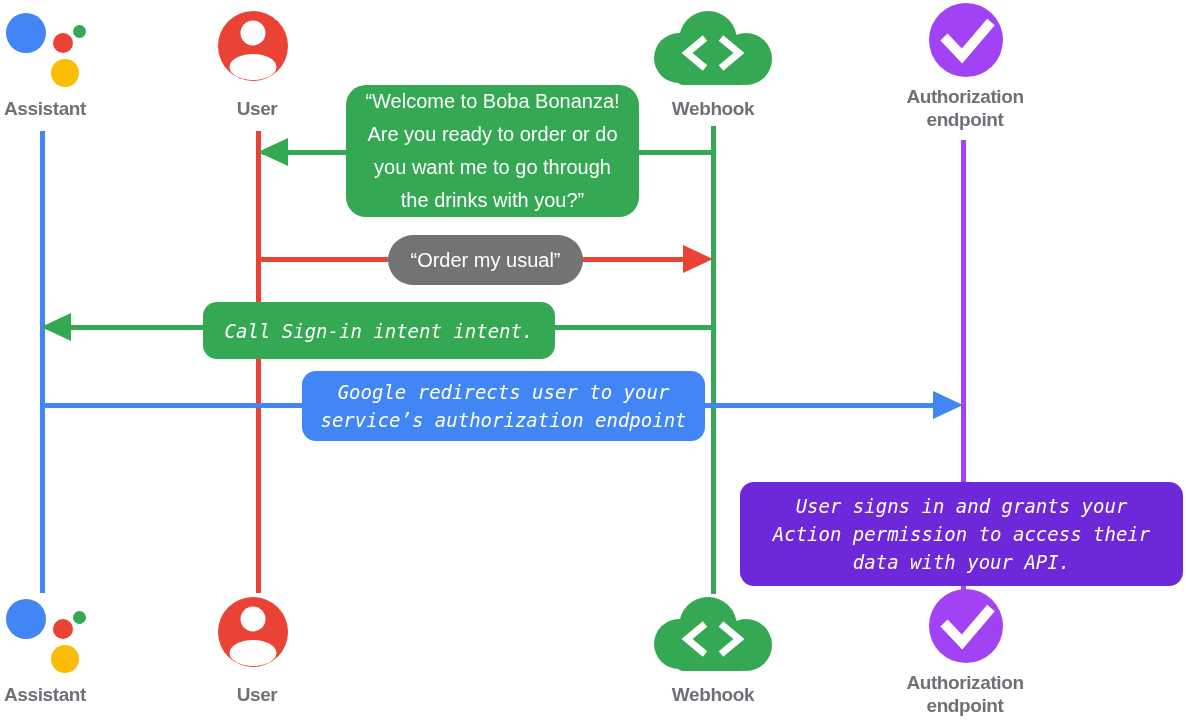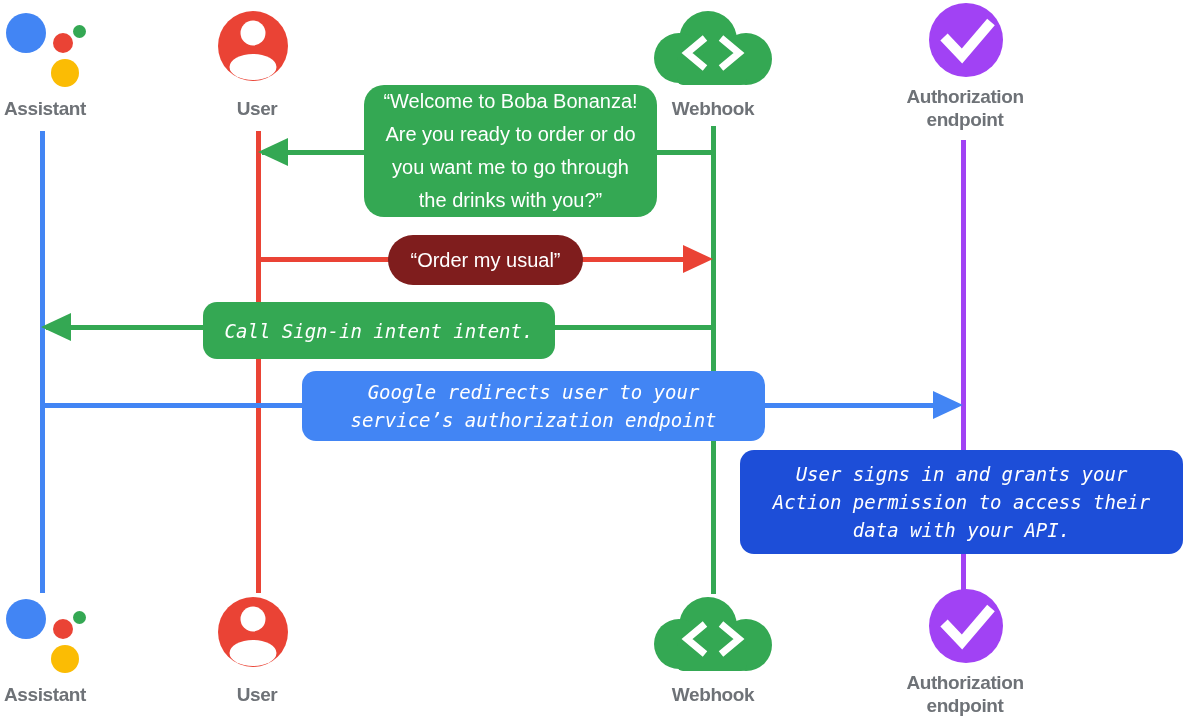--- a/index.html
+++ b/index.html
@@ -27,25 +27,25 @@
   #m2-head{left:683px;top:245px;border-left-color:#EA4335;}
   #m3-head{left:41px;top:313px;border-right-color:#34A853;}
   #m4-head{left:933px;top:391px;border-left-color:#4285F4;}
   
   .box{
     position:absolute;display:flex;align-items:center;justify-content:center;
     color:#fff;text-align:center;white-space:pre-line;box-sizing:border-box;
   }
   .speech{font:400 20px/33px "Liberation Sans",sans-serif;}
   .mono{font:italic 19px/28px "DejaVu Sans Mono",monospace;}
-  #welcome-box{left:364px;top:85px;width:293px;height:132px;background:#34A853;border-radius:20px;}
-  #order-box{left:388px;top:235px;width:195px;height:50px;background:#7f1d1d;border-radius:25px;}
+  #welcome-box{left:346px;top:85px;width:293px;height:132px;background:#34A853;border-radius:20px;}
+  #order-box{left:388px;top:235px;width:195px;height:50px;background:#737373;border-radius:25px;}
   #signin-box{left:203px;top:302px;width:352px;height:57px;background:#34A853;border-radius:14px;}
-  #redirect-box{left:302px;top:371px;width:463px;height:70px;background:#4285F4;border-radius:14px;}
-  #note-box{left:740px;top:450px;width:443px;height:104px;background:#1d4ed8;border-radius:14px;}
+  #redirect-box{left:302px;top:371px;width:403px;height:70px;background:#4285F4;border-radius:14px;}
+  #note-box{left:740px;top:482px;width:443px;height:104px;background:#6d28d9;border-radius:14px;}
   
   .actor-label{
     position:absolute;width:150px;text-align:center;white-space:pre-line;
     font:700 19px/23px "Liberation Sans",sans-serif;color:#6E7277;letter-spacing:-0.4px;
   }
   #lbl-assistant-top{left:-30px;top:97px;}
   #lbl-user-top{left:182px;top:97px;}
   #lbl-webhook-top{left:638px;top:97px;}
   #lbl-auth-top{left:890px;top:85px;}
   #lbl-assistant-bot{left:-30px;top:683px;}

